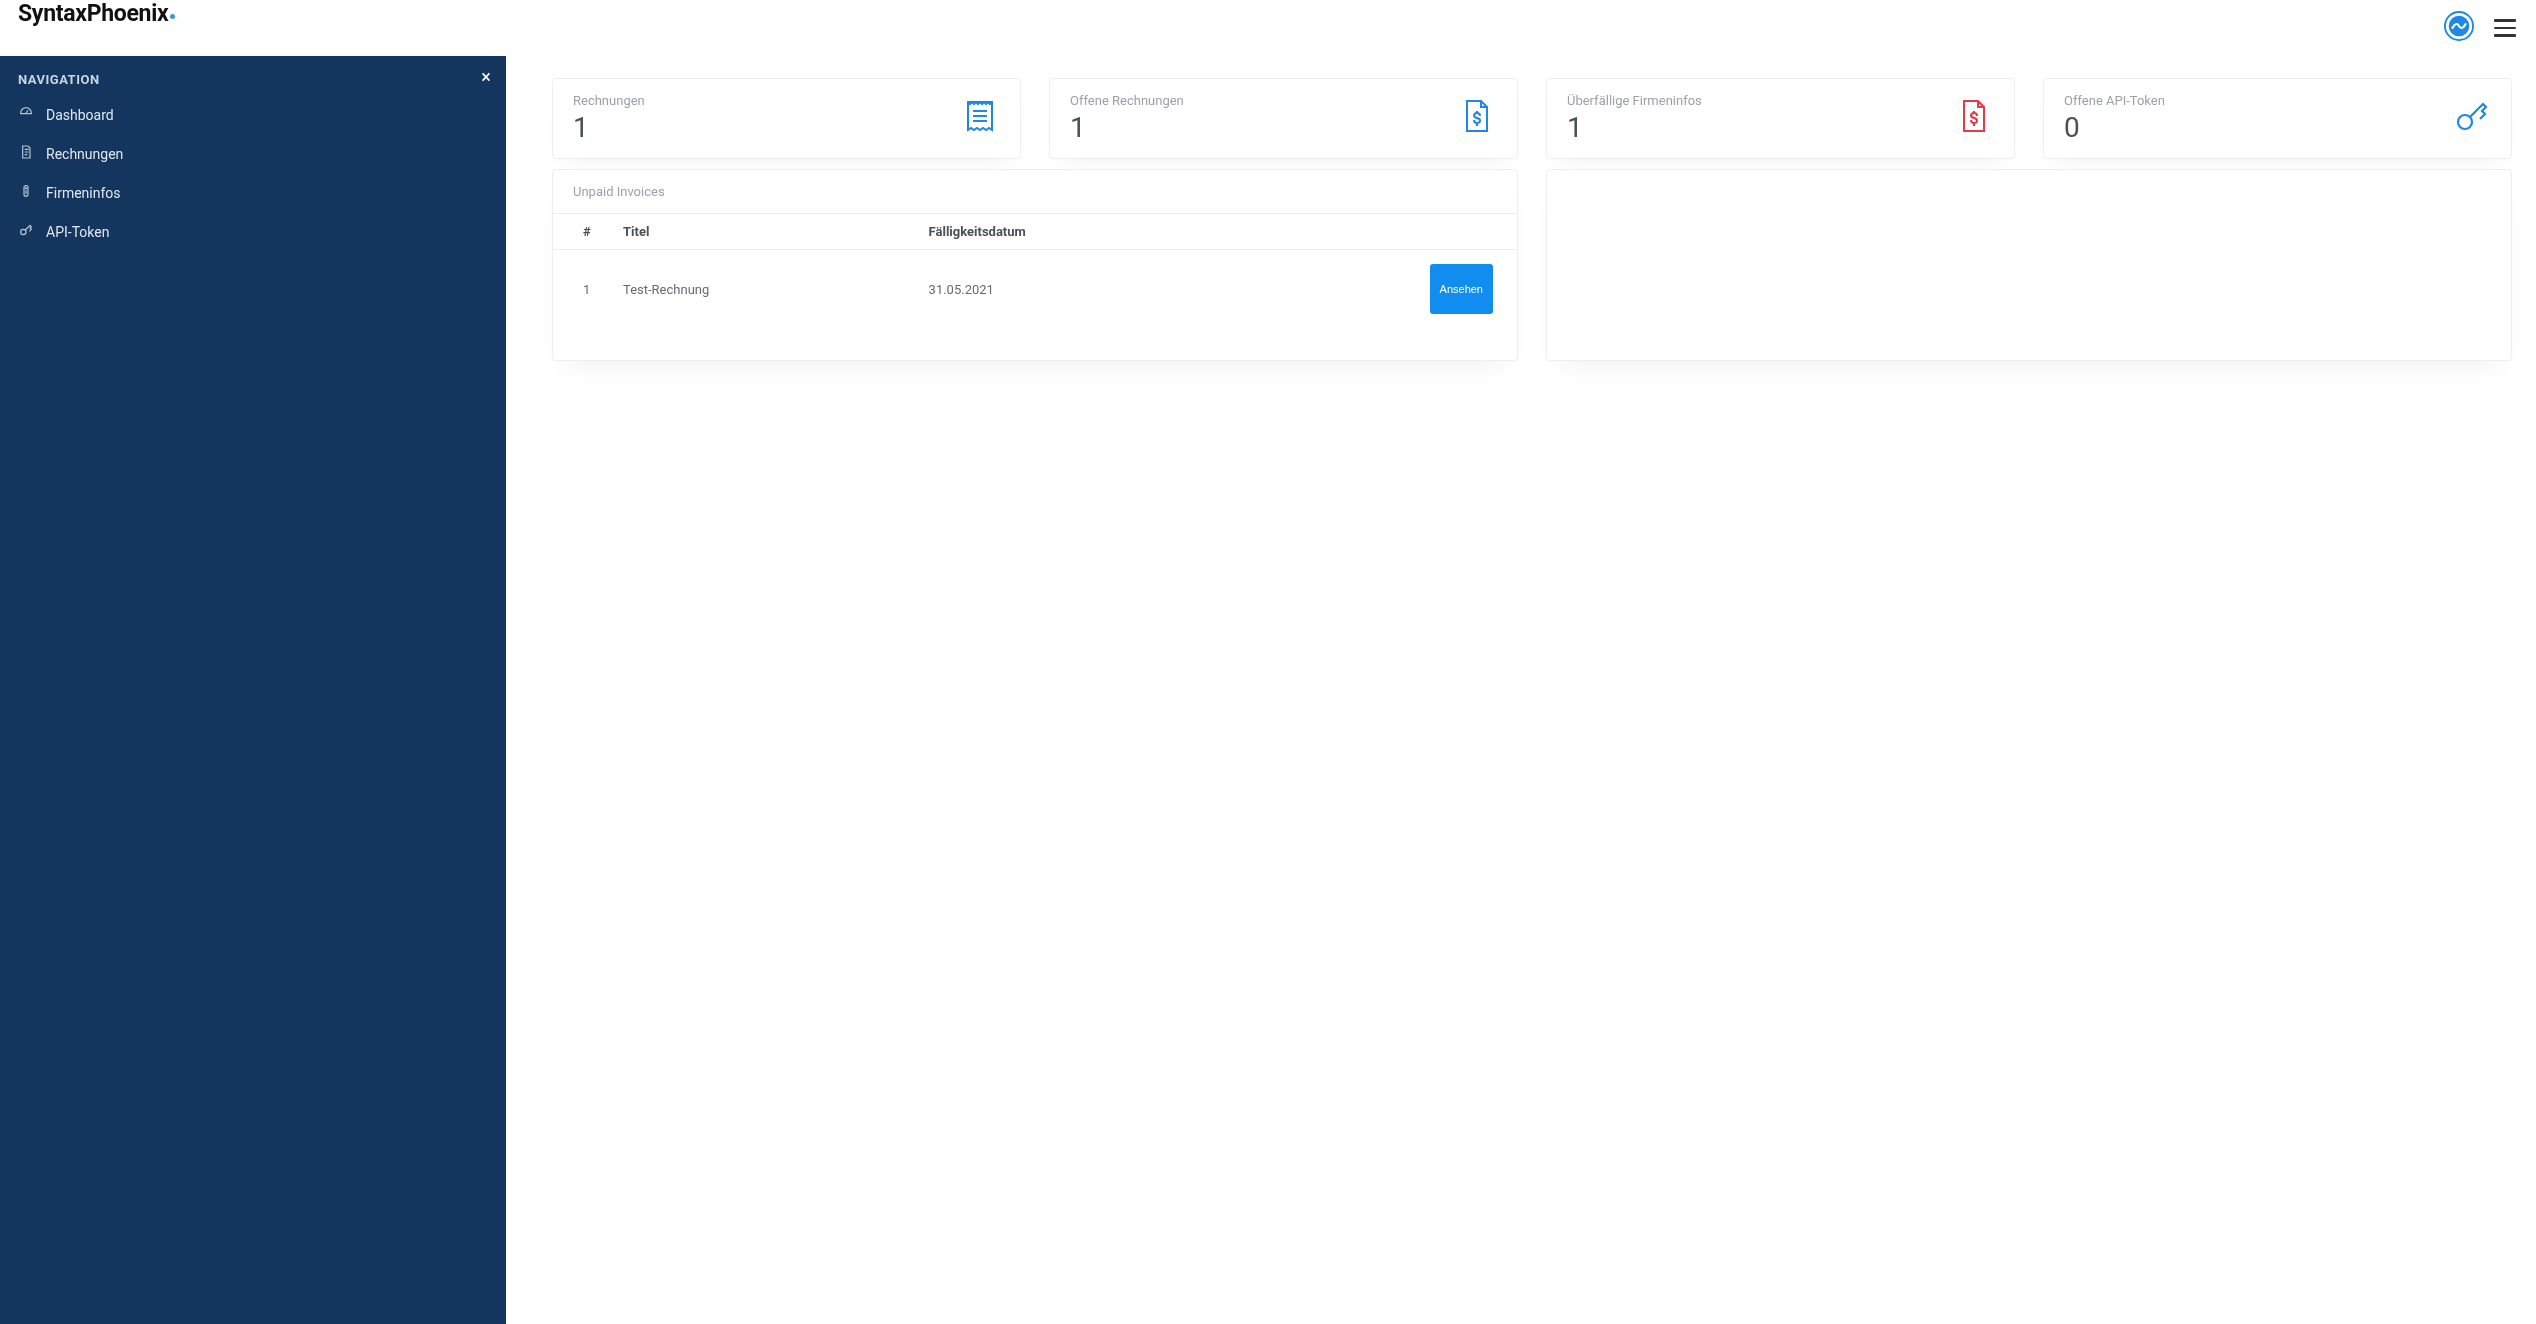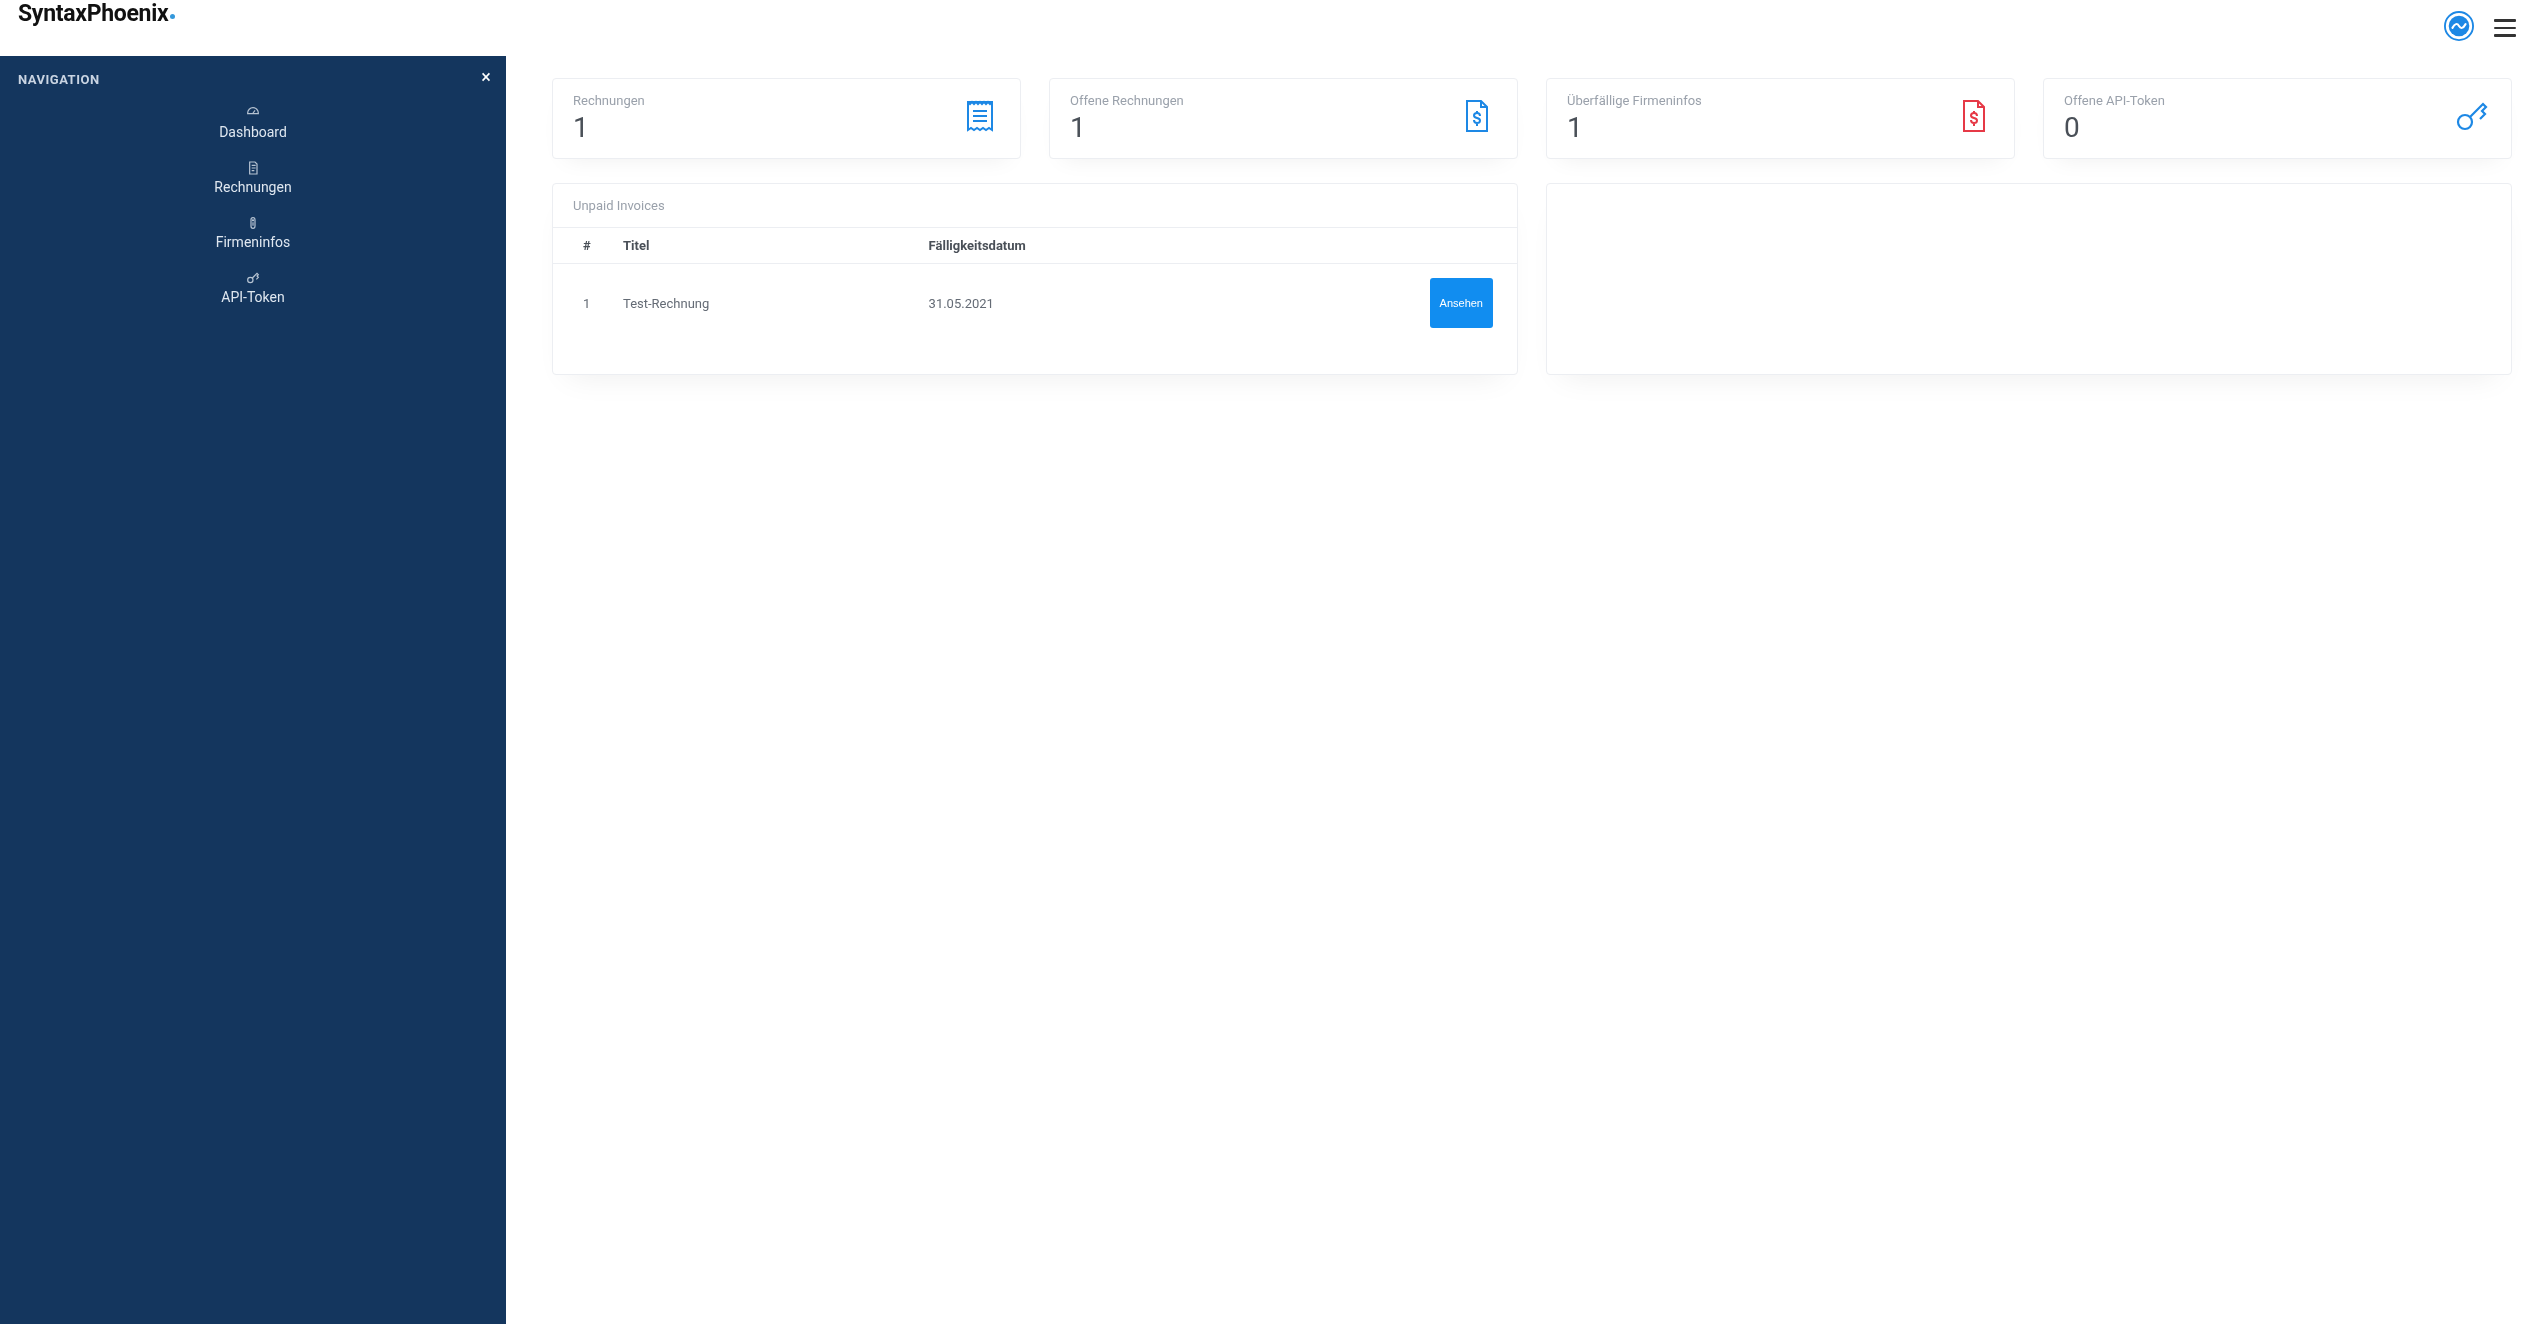--- a/index.html
+++ b/index.html
@@ -76,22 +76,21 @@
   color: #c9d4e2;
 }
 .nav-list { list-style: none; }
 .nav-item {
   padding: 10px 18px;
   font-size: 14px;
   color: #dfe7f0;
   cursor: pointer;
   display: flex;
   align-items: center;
-  gap: 0;
-  flex-direction: column;
+  gap: 12px;
 }
 .nav-item svg { width: 16px; height: 16px; opacity: 0.8; flex-shrink: 0; }
 
 
 .main {
   flex: 1;
   background: #fff;
   padding: 22px 24px 24px 46px;
 }
 
@@ -113,21 +112,21 @@
 }
 .stat-text { display: flex; flex-direction: column; gap: 6px; }
 .stat-label { font-size: 13px; color: #9aa1ab; }
 .stat-value { font-size: 28px; font-weight: 400; color: #4a5058; line-height: 1; }
 .stat-icon svg { width: 40px; height: 40px; }
 
 
 .second-row {
   display: flex;
   gap: 28px;
-  margin-top: 24px;
+  margin-top: 10px;
 }
 .panel {
   flex: 1;
   background: #fff;
   border: 1px solid #eceef2;
   border-radius: 4px;
   box-shadow: 0 16px 30px -16px rgba(0,0,0,0.08);
 }
 .panel-header {
   padding: 14px 20px;

